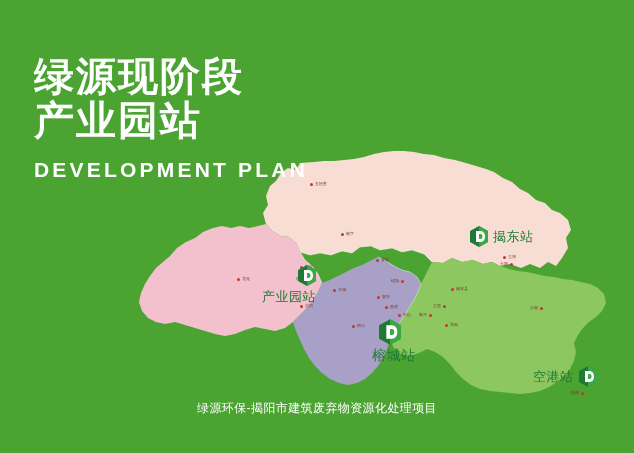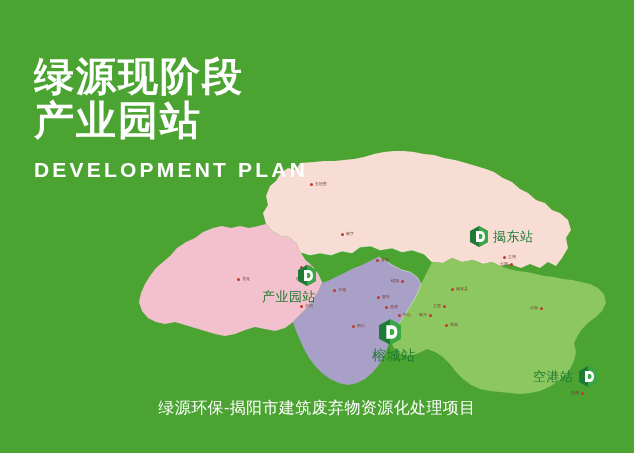--- a/index.html
+++ b/index.html
@@ -49,21 +49,21 @@
   
   .town{position:absolute;z-index:25;display:flex;align-items:center;white-space:nowrap;}
   .town .dot{width:3px;height:3px;border-radius:50%;background:#C0392B;flex:none;}
   .town .tname{font-size:4px;color:#7a3b33;line-height:1;}
   .town.left .tname{margin-right:2px;}
   .town.right .tname{margin-left:2px;}
 
   
   .caption{
     position:absolute;left:0;right:0;top:398px;z-index:40;
-    text-align:center;color:#ffffff;font-size:16px;line-height:20px;
+    text-align:center;color:#ffffff;font-size:12px;line-height:20px;
     letter-spacing:.4px;
   }
 </style>
 </head>
 <body>
 
 <div id="poster">
 
   <div id="map-wrap">
     <svg id="map-svg" viewBox="0 0 634 453" xmlns="http://www.w3.org/2000/svg">

